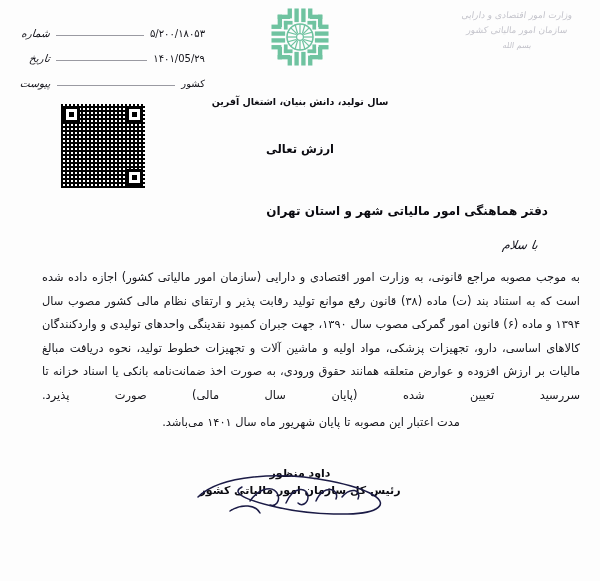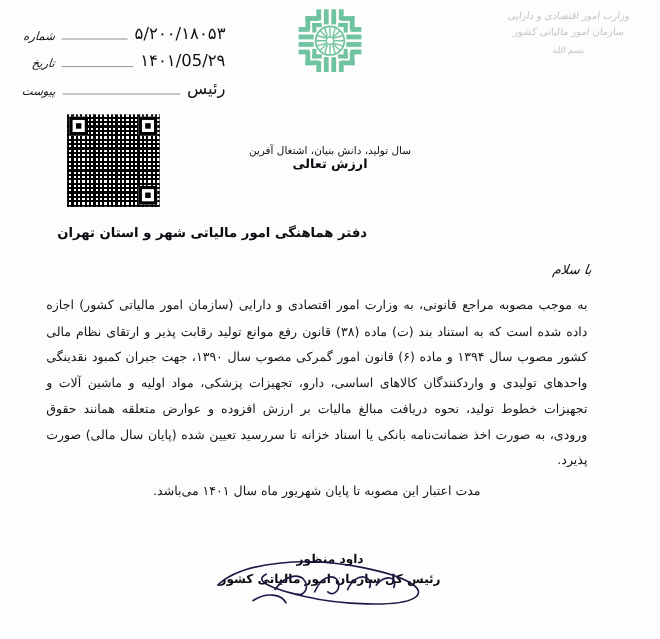--- a/index.html
+++ b/index.html
@@ -53,21 +53,21 @@
     text-align: right;
     transform: skewX(-6deg);
   }
   .reg-rule {
     flex: 1 1 auto;
     border-bottom: 0.8px solid #9a9aa2;
     height: 11px;
     margin: 0 2px 3px 2px;
   }
   .reg-value {
-    font-size: 15px;
+    font-size: 10px;
     color: #111118;
     white-space: nowrap;
     letter-spacing: 0.2px;
     font-family: "DejaVu Sans", sans-serif;
     direction: rtl;
   }
 
   
   .emblem-wrap {
     position: absolute;
@@ -106,25 +106,24 @@
   }
 
   
   .slogan {
     position: absolute;
     top: 96px;
     left: 0;
     right: 0;
     text-align: center;
     font-size: 9.5px;
-    font-weight: normal;
+    font-weight: bold;
     color: #0d0d13;
     direction: rtl;
     letter-spacing: 0.1px;
-    margin-top: 36px;
   }
 
   
   .qr {
     position: absolute;
     top: 104px;
     right: 455px;
     width: 84px;
     height: 84px;
     background-color: #ffffff;
@@ -159,21 +158,21 @@
     margin-top: 22px;
     text-align: center;
     font-size: 11.5px;
     font-weight: bold;
     color: #0a0a10;
     direction: rtl;
   }
 
   .addressee {
     margin: 44px 52px 0 52px;
-    text-align: left;
+    text-align: right;
     direction: rtl;
   }
   .addressee div {
     font-size: 12px;
     font-weight: bold;
     color: #0a0a10;
     line-height: 1.85;
     letter-spacing: 0.1px;
   }
 
@@ -182,41 +181,41 @@
     text-align: right;
     direction: rtl;
     font-size: 12px;
     color: #12121c;
     font-style: italic;
     font-family: "DejaVu Serif", "Liberation Serif", serif;
     transform: skewX(-8deg);
   }
 
   .body-text {
-    margin: 14px 66px 0 42px;
+    margin: 14px 20px 0 42px;
     direction: rtl;
     text-align: justify;
     text-align-last: justify;
     font-size: 11.4px;
     line-height: 2.06;
     color: #15151b;
     letter-spacing: 0.05px;
   }
   .body-text p {
     margin: 0 0 0 0;
   }
   .body-text p.last {
     margin-top: 4px;
     text-align: center;
     text-align-last: center;
   }
 
   
   .signature {
-    margin-top: 42px;
+    margin-top: 30px;
     text-align: center;
     direction: rtl;
     position: relative;
     height: 80px;
   }
   .sig-name {
     font-size: 11px;
     font-weight: bold;
     color: #0a0a10;
     line-height: 1.6;
@@ -317,21 +316,21 @@
         <span class="reg-value">۵/۲۰۰/۱۸۰۵۳</span>
         <span class="reg-rule"></span>
         <span class="reg-label">شماره</span>
       </div>
       <div class="reg-row">
         <span class="reg-value">۱۴۰۱/05/۲۹</span>
         <span class="reg-rule"></span>
         <span class="reg-label">تاریخ</span>
       </div>
       <div class="reg-row">
-        <span class="reg-value">رئیس</span>
+        <span class="reg-value">کشور</span>
         <span class="reg-rule"></span>
         <span class="reg-label">پیوست</span>
       </div>
     </div>
 
     <div class="slogan">سال تولید، دانش بنیان، اشتغال آفرین</div>
 
     <div class="qr">
       <span class="finder f-tl"></span>
       <span class="finder f-tr"></span>

